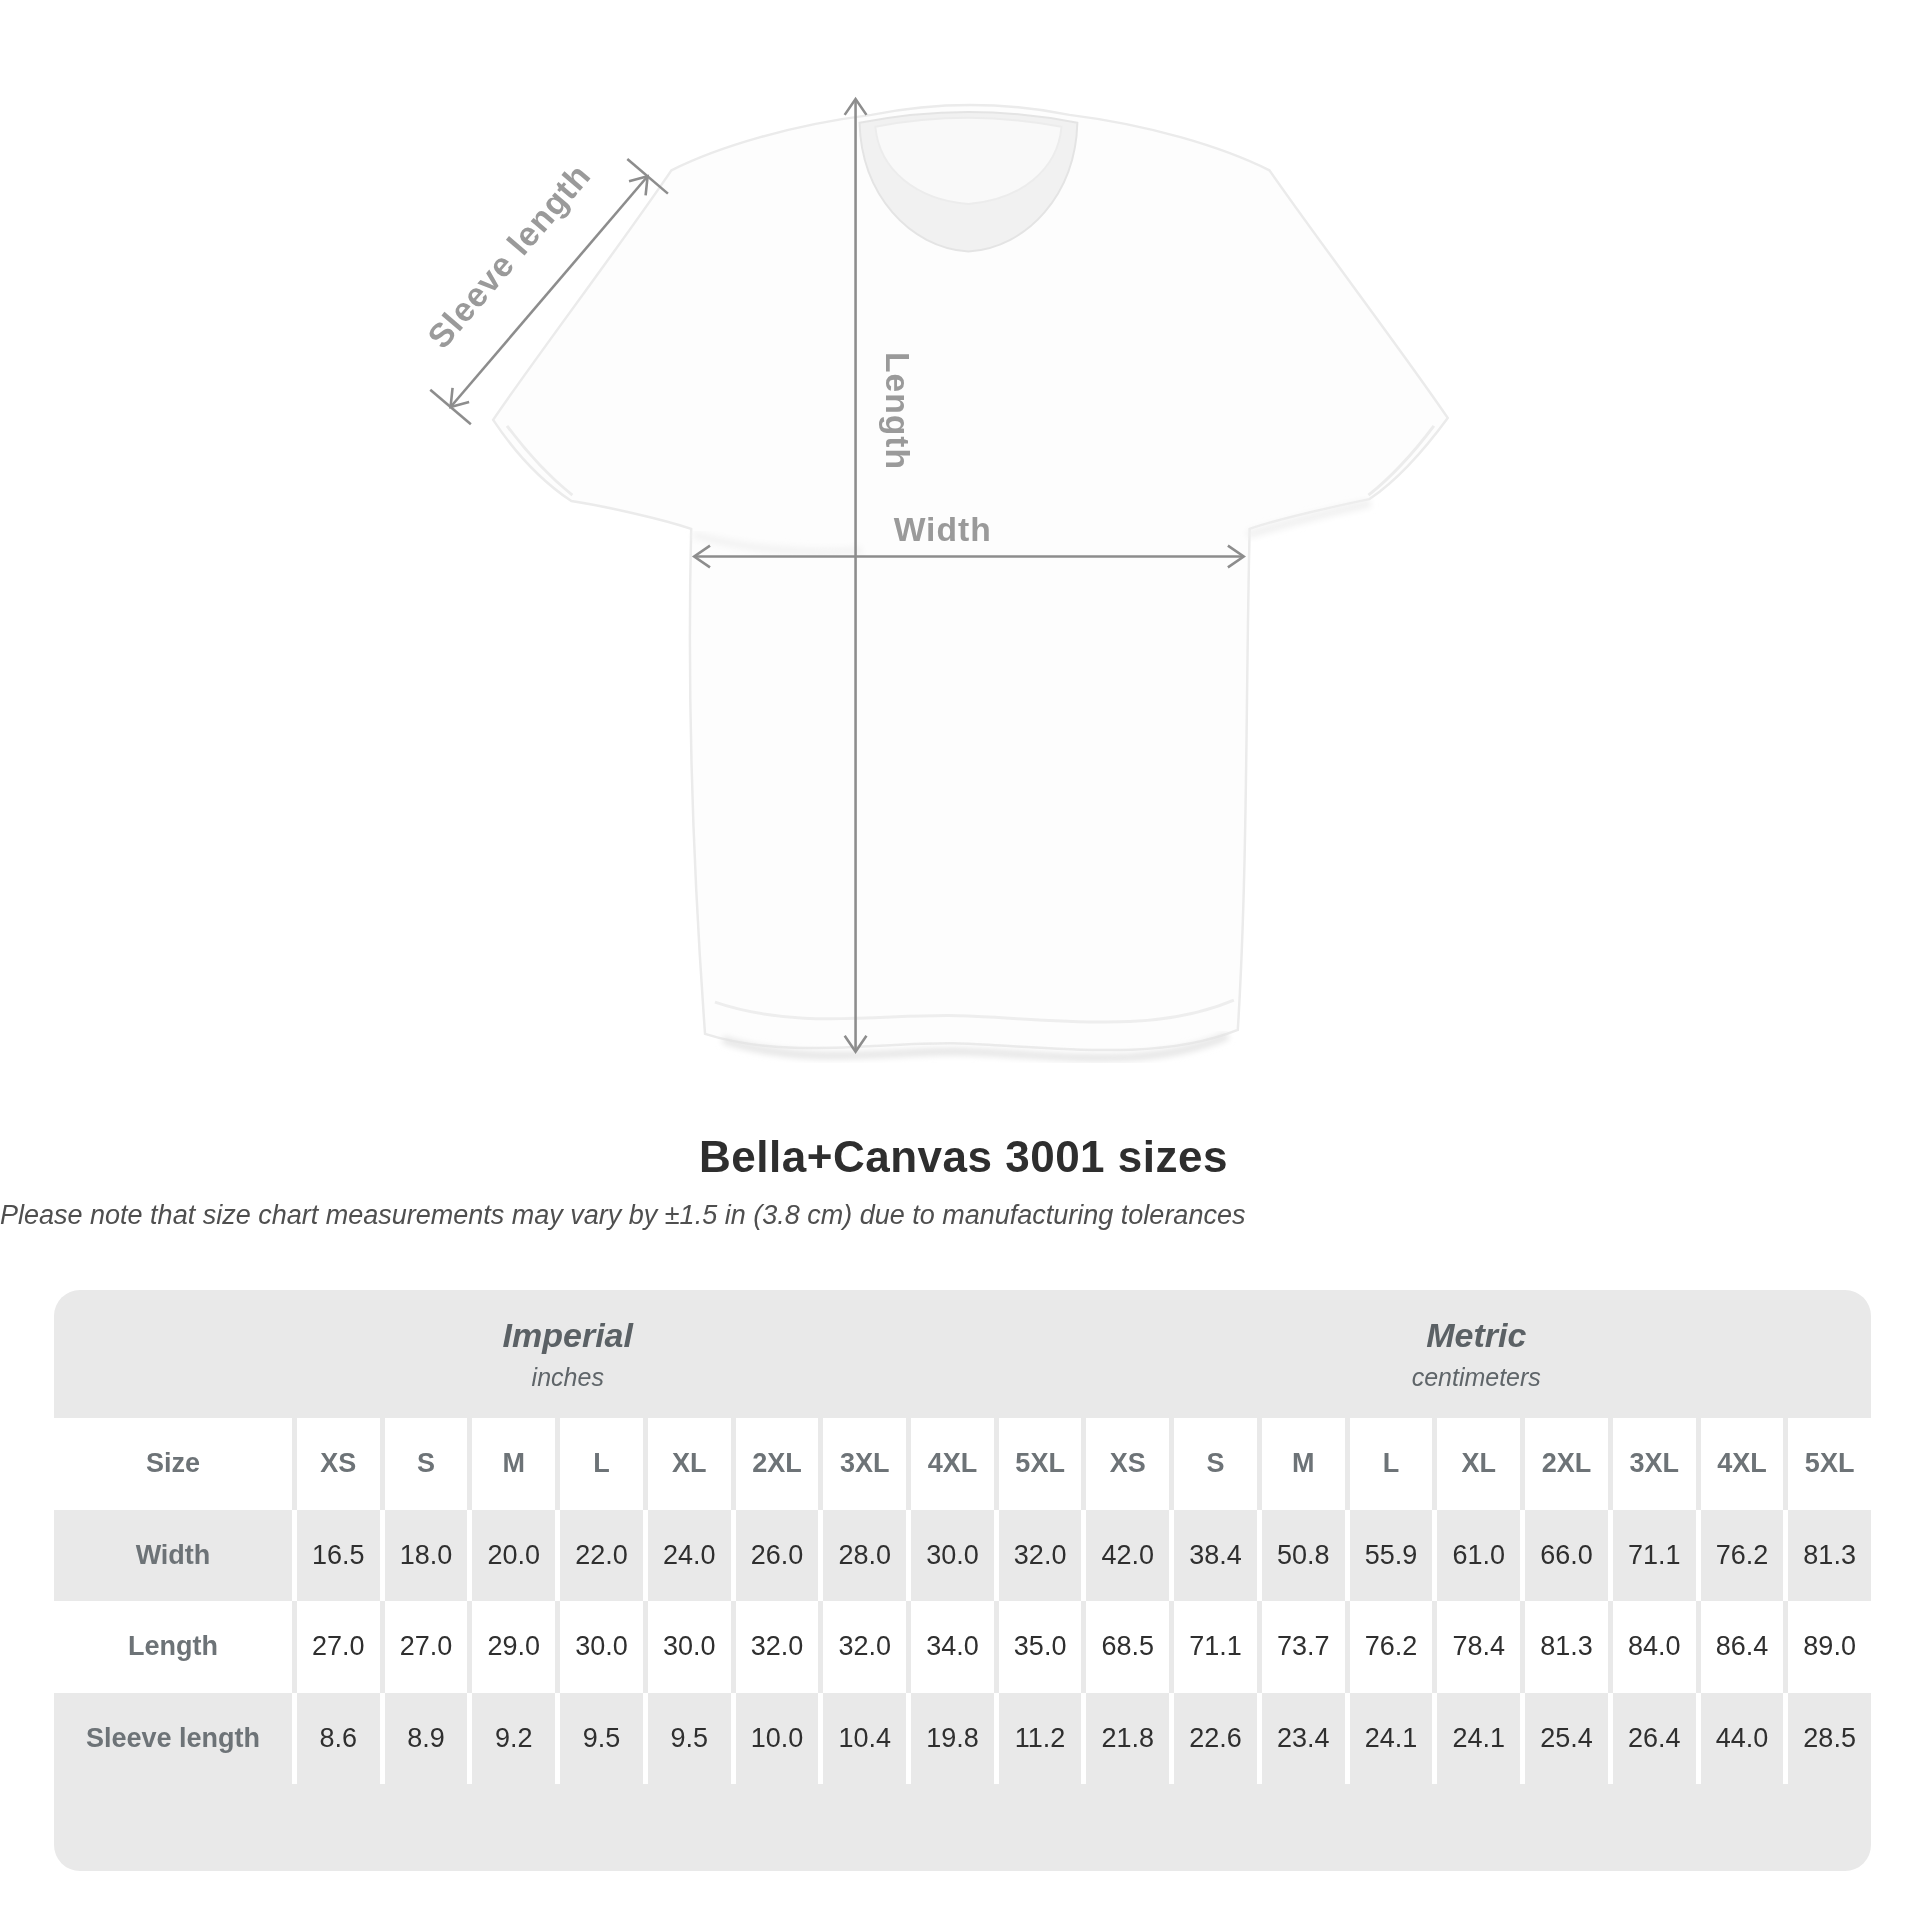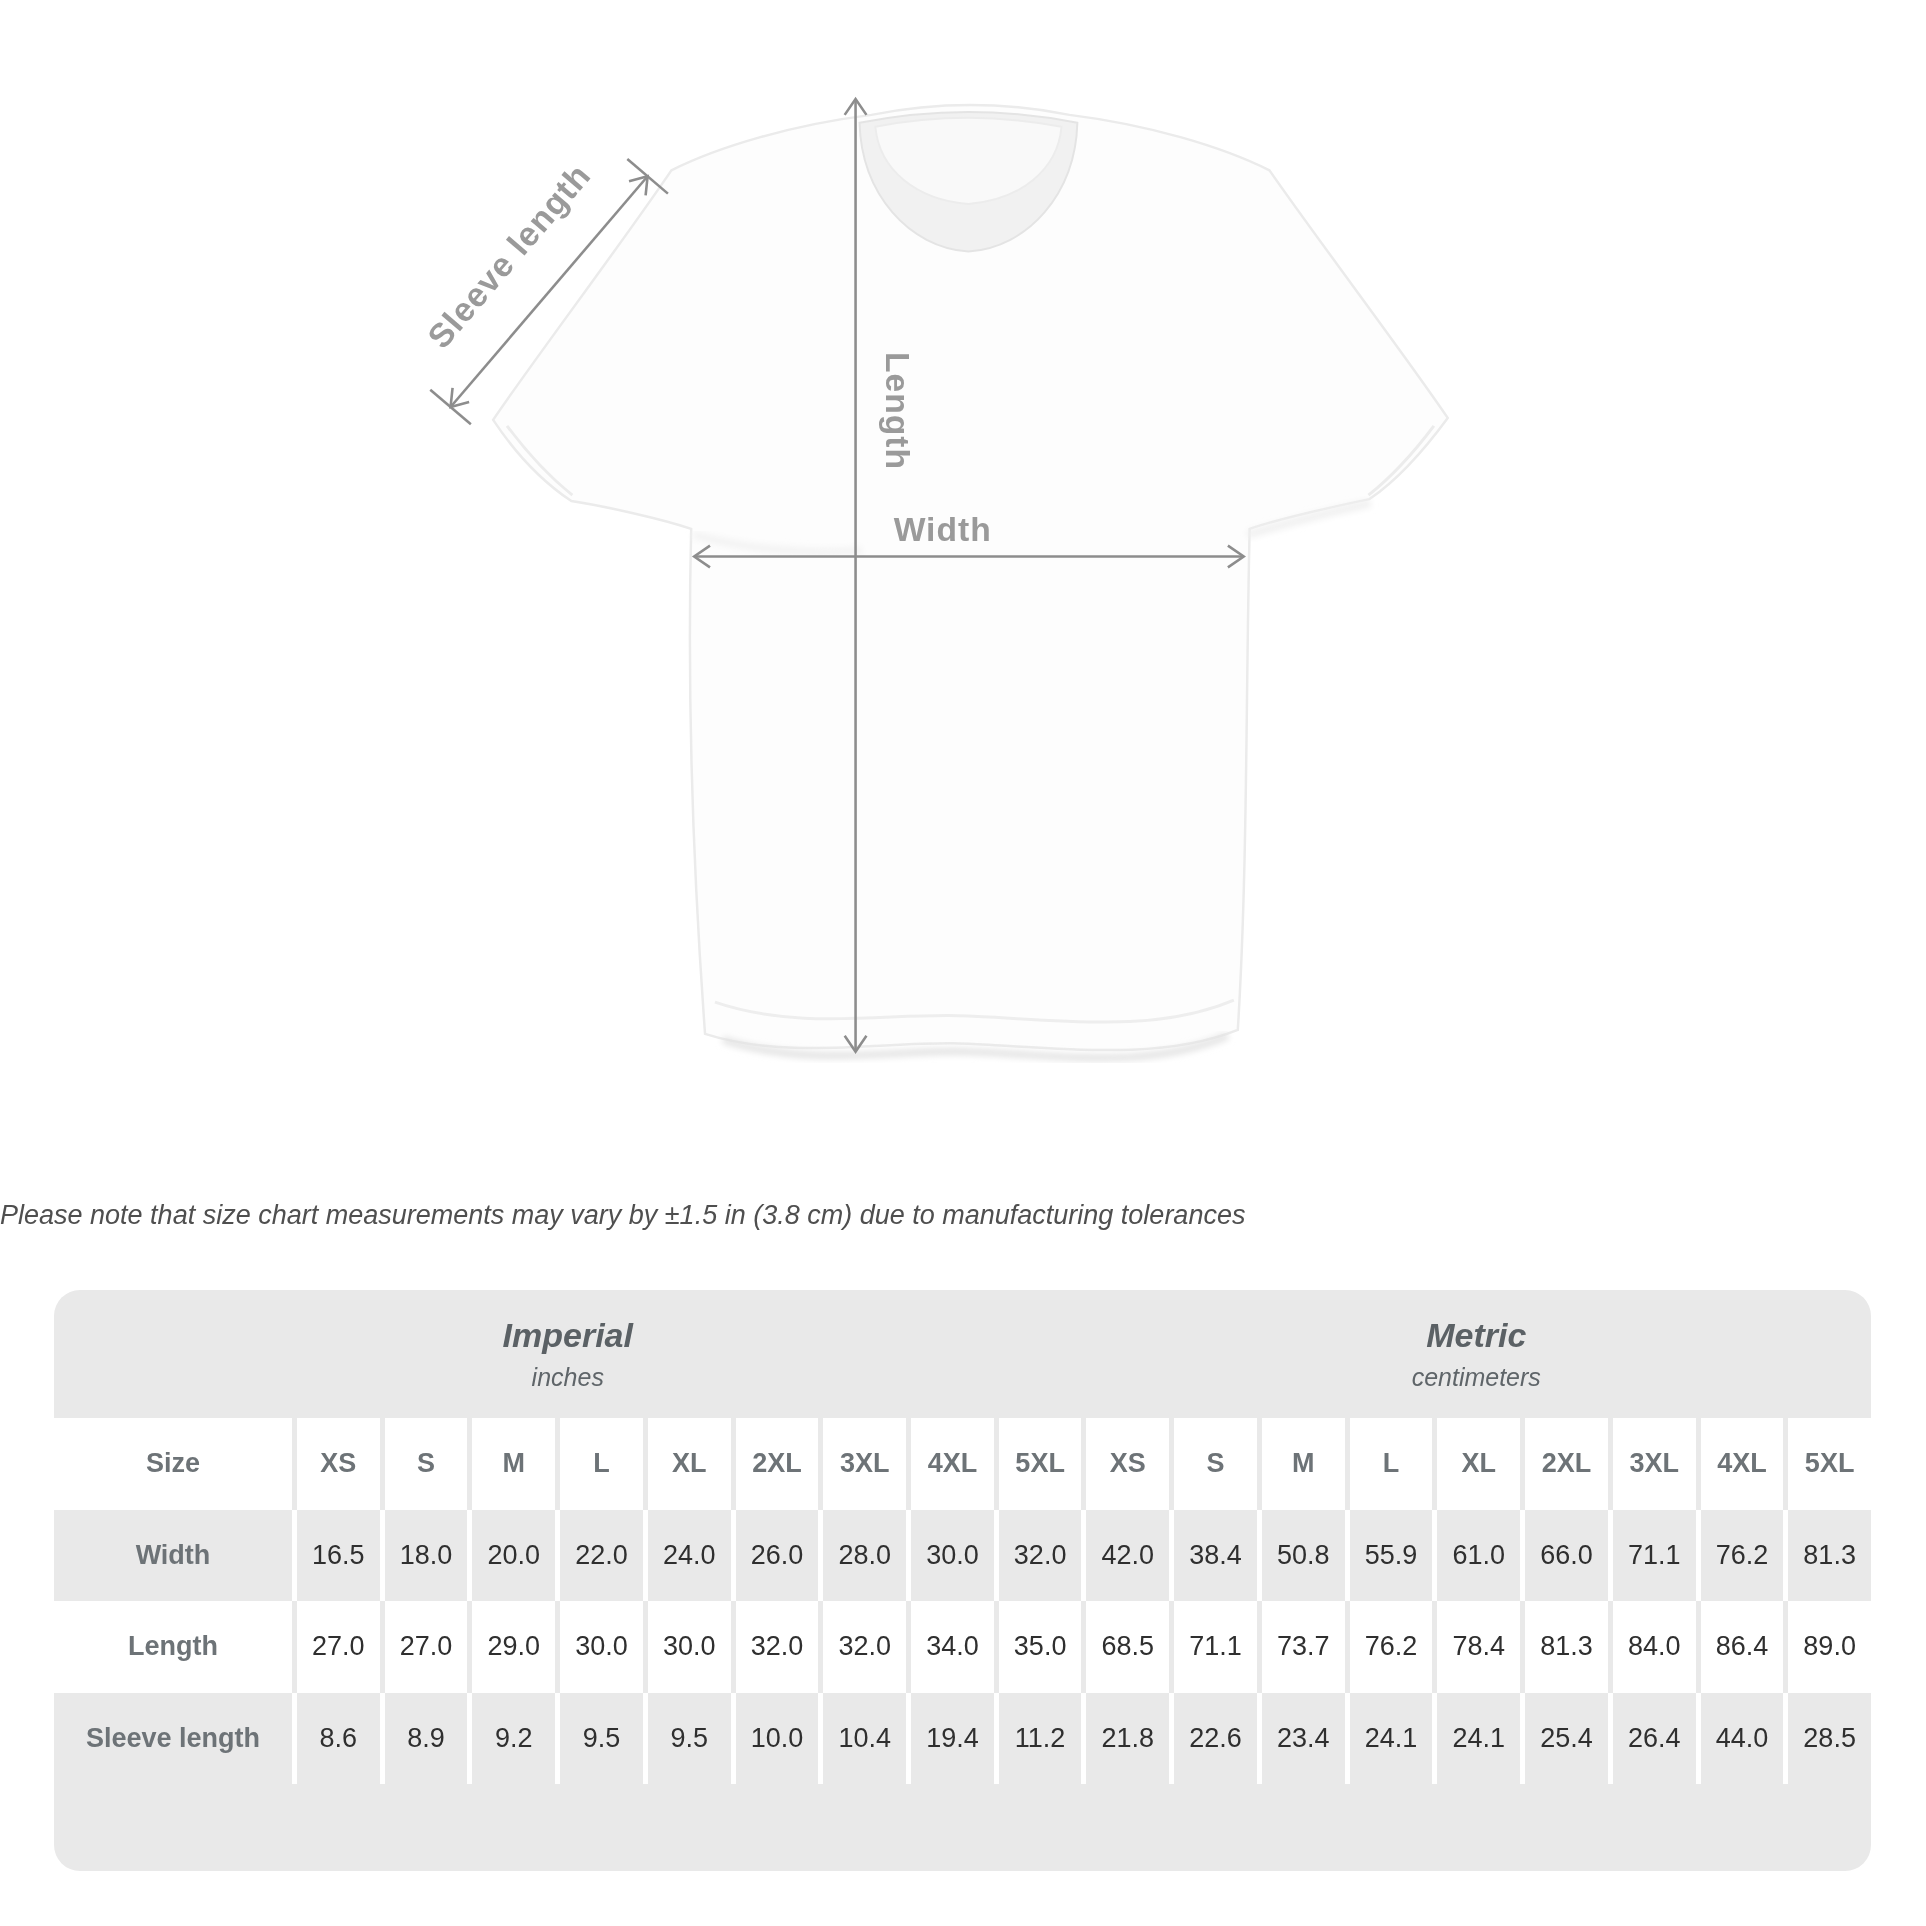--- a/index.html
+++ b/index.html
@@ -92,20 +92,21 @@
       <line x1="633.5" y1="160.5" x2="674.5" y2="195.5"></line>
     </g>
 
     <g font-family="Liberation Sans, sans-serif" font-weight="bold" font-size="34" fill="#9a9a9a" text-anchor="middle" letter-spacing="1">
       <text transform="translate(523 266) rotate(-49.5)">Sleeve length</text>
       <text transform="translate(895 415) rotate(90)">Length</text>
       <text x="952" y="546">Width</text>
     </g>
   </svg>
 
+  <div class="page-title">Bella+Canvas 3001 sizes</div>
   <div class="page-subtitle">Please note that size chart measurements may vary by ±1.5 in (3.8 cm) due to manufacturing tolerances</div>
 
   <div class="size-table">
     <div class="unit-band">
       <div class="unit imperial">
         <div class="u-label">Imperial</div>
         <div class="u-sub">inches</div>
       </div>
       <div class="unit metric">
         <div class="u-label">Metric</div>
@@ -171,21 +172,21 @@
         <div class="cell row-white">86.4</div>
         <div class="cell row-white">89.0</div>
         <div class="cell row-gray label-col first">Sleeve length</div>
         <div class="cell row-gray">8.6</div>
         <div class="cell row-gray">8.9</div>
         <div class="cell row-gray">9.2</div>
         <div class="cell row-gray">9.5</div>
         <div class="cell row-gray">9.5</div>
         <div class="cell row-gray">10.0</div>
         <div class="cell row-gray">10.4</div>
-        <div class="cell row-gray">19.4</div>
+        <div class="cell row-gray">19.8</div>
         <div class="cell row-gray">11.2</div>
         <div class="cell row-gray">21.8</div>
         <div class="cell row-gray">22.6</div>
         <div class="cell row-gray">23.4</div>
         <div class="cell row-gray">24.1</div>
         <div class="cell row-gray">24.1</div>
         <div class="cell row-gray">25.4</div>
         <div class="cell row-gray">26.4</div>
         <div class="cell row-gray">44.0</div>
         <div class="cell row-gray">28.5</div>

